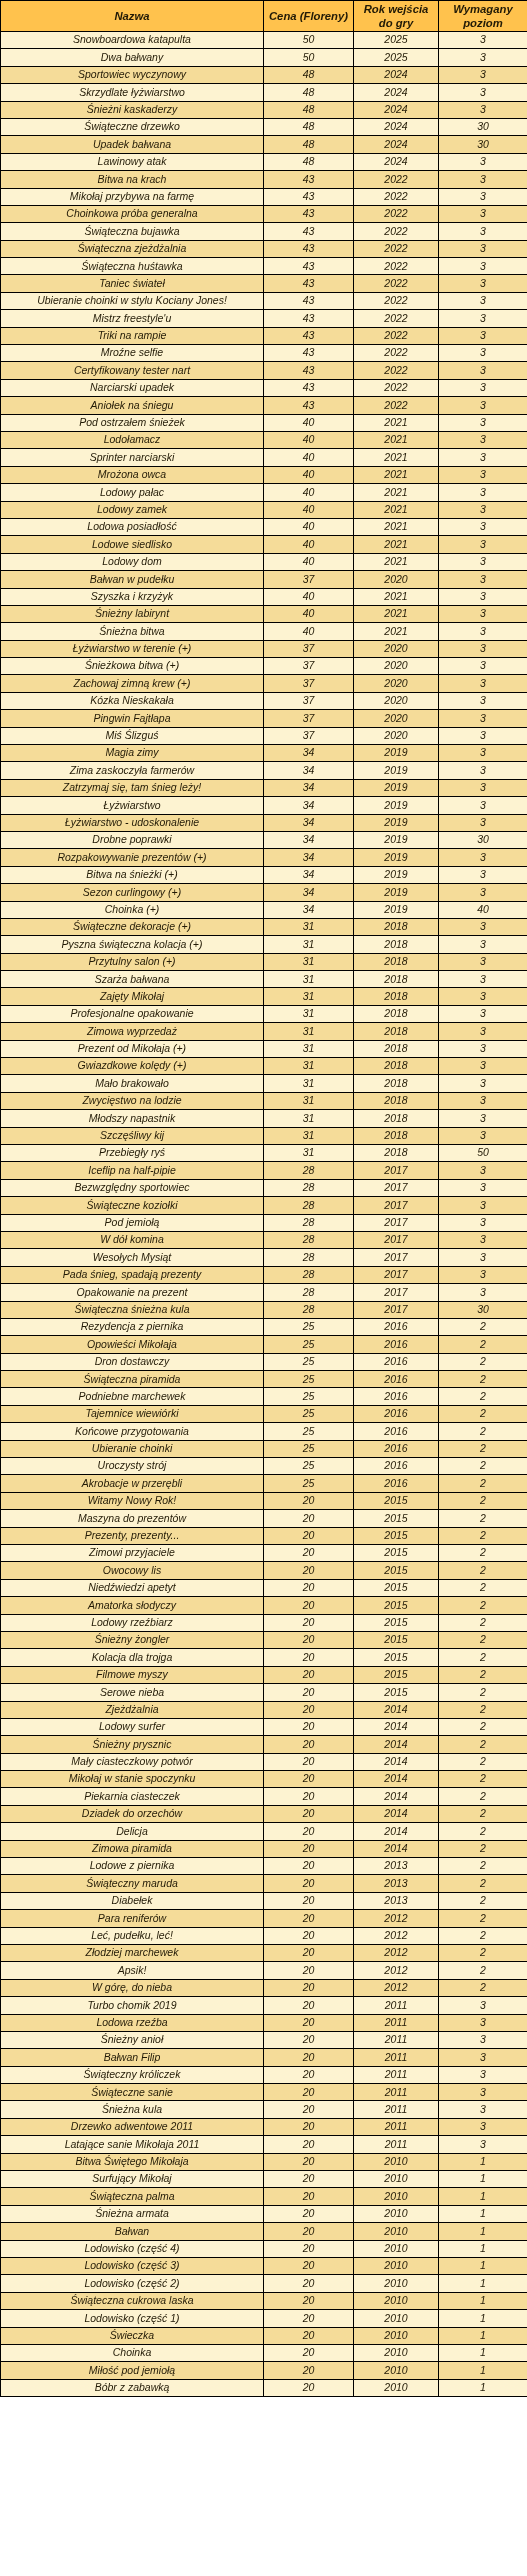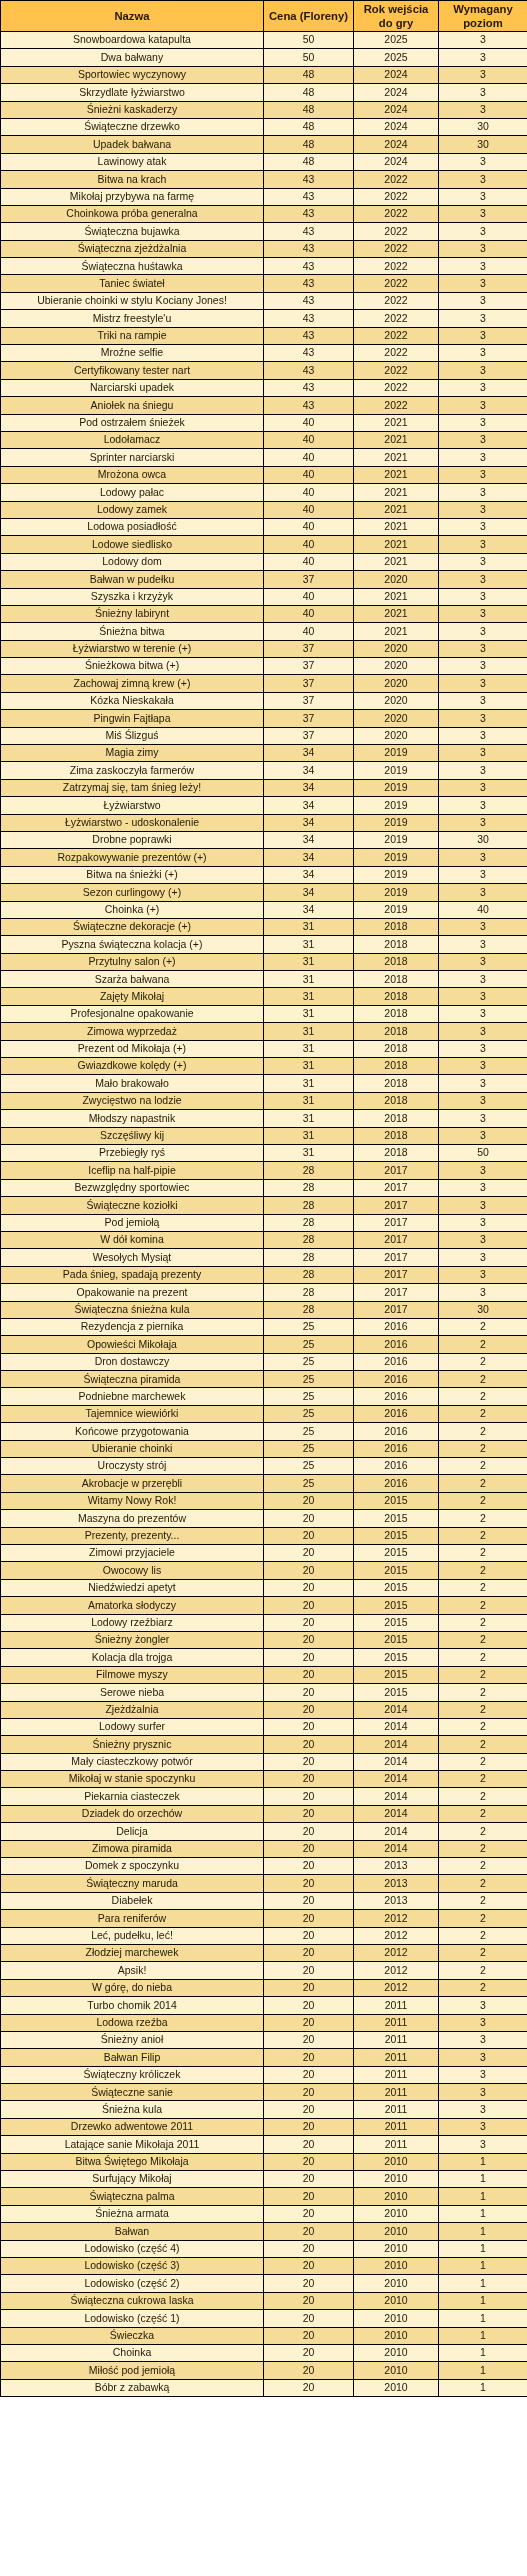--- a/index.html
+++ b/index.html
@@ -15,20 +15,21 @@
     padding: 0;
     background: #ffffff;
     font-family: "Liberation Sans", "DejaVu Sans", sans-serif;
   }
   table.items {
     width: 527px;
     border-collapse: collapse;
     table-layout: fixed;
     border: 1.7px solid var(--border-color);
     color: var(--text-color);
+    font-style: italic;
   }
   table.items col.c-name  { width: 263px; }
   table.items col.c-price { width: 90px; }
   table.items col.c-year  { width: 85px;  }
   table.items col.c-level { width: 89px; }
   table.items th {
     background: var(--header-bg);
     border: 0.9px solid var(--border-color);
     font-size: 11.3px;
     font-weight: bold;
@@ -695,21 +696,21 @@
         <td>2014</td>
         <td>2</td>
       </tr>
       <tr class="dark">
         <td>Zimowa piramida</td>
         <td>20</td>
         <td>2014</td>
         <td>2</td>
       </tr>
       <tr class="light">
-        <td>Domek z spoczynku</td>
+        <td>Lodowe z piernika</td>
         <td>20</td>
         <td>2013</td>
         <td>2</td>
       </tr>
       <tr class="dark">
         <td>Świąteczny maruda</td>
         <td>20</td>
         <td>2013</td>
         <td>2</td>
       </tr>
@@ -743,21 +744,21 @@
         <td>2012</td>
         <td>2</td>
       </tr>
       <tr class="dark">
         <td>W górę, do nieba</td>
         <td>20</td>
         <td>2012</td>
         <td>2</td>
       </tr>
       <tr class="light">
-        <td>Turbo chomik 2014</td>
+        <td>Turbo chomik 2019</td>
         <td>20</td>
         <td>2011</td>
         <td>3</td>
       </tr>
       <tr class="dark">
         <td>Lodowa rzeźba</td>
         <td>20</td>
         <td>2011</td>
         <td>3</td>
       </tr>

